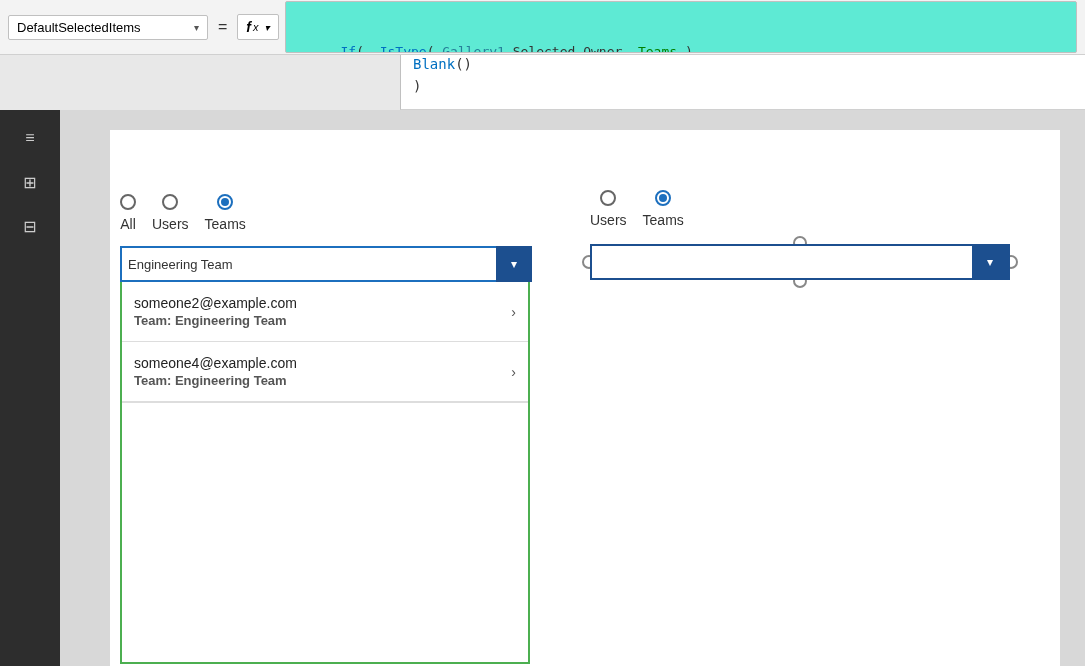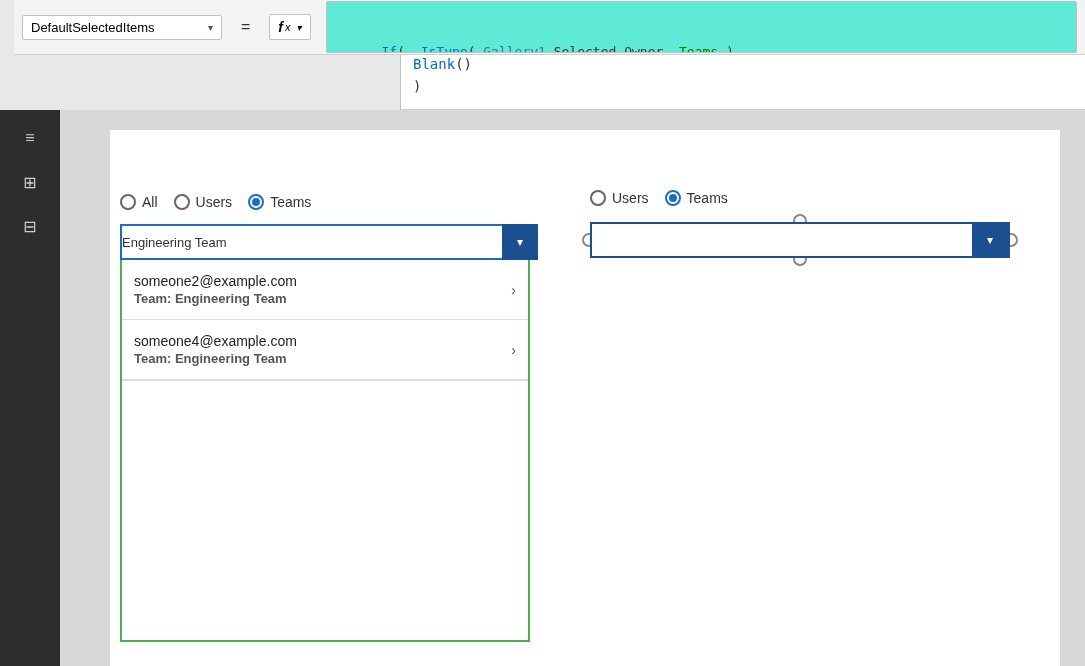--- a/index.html
+++ b/index.html
@@ -17,23 +17,22 @@
       position: absolute;
       top: 0;
       left: 0;
       right: 0;
       height: 55px;
       background: #f3f3f3;
       border-bottom: 1px solid #d0d0d0;
       display: flex;
       align-items: center;
       padding: 0 8px;
-      gap: 15px;
+      gap: 6px;
       z-index: 10;
-      margin-left: 14px;
     }
     .formula-dropdown {
       background: white;
       border: 1px solid #c0c0c0;
       border-radius: 2px;
       padding: 4px 8px;
       font-size: 13px;
       width: 200px;
       display: flex;
       align-items: center;
@@ -174,20 +173,21 @@
       margin-bottom: 10px;
       padding: 4px 0;
     }
     .radio-option {
       display: flex;
       align-items: center;
       gap: 6px;
       font-size: 14px;
       color: #333;
       cursor: pointer;
+      flex-direction: column;
     }
     .radio-circle {
       width: 16px;
       height: 16px;
       border-radius: 50%;
       border: 2px solid #666;
       display: flex;
       align-items: center;
       justify-content: center;
     }
@@ -204,21 +204,21 @@
 
     
     .dropdown-field {
       width: 410px;
       height: 36px;
       border: 2px solid #1c6fbe;
       background: white;
       display: flex;
       align-items: center;
       justify-content: space-between;
-      padding: 0 0;
+      padding: 0 6px;
       font-size: 13px;
       color: #333;
       cursor: pointer;
       margin-bottom: 0;
     }
     .dropdown-arrow {
       width: 36px;
       height: 36px;
       background: #1c4f8f;
       display: flex;

